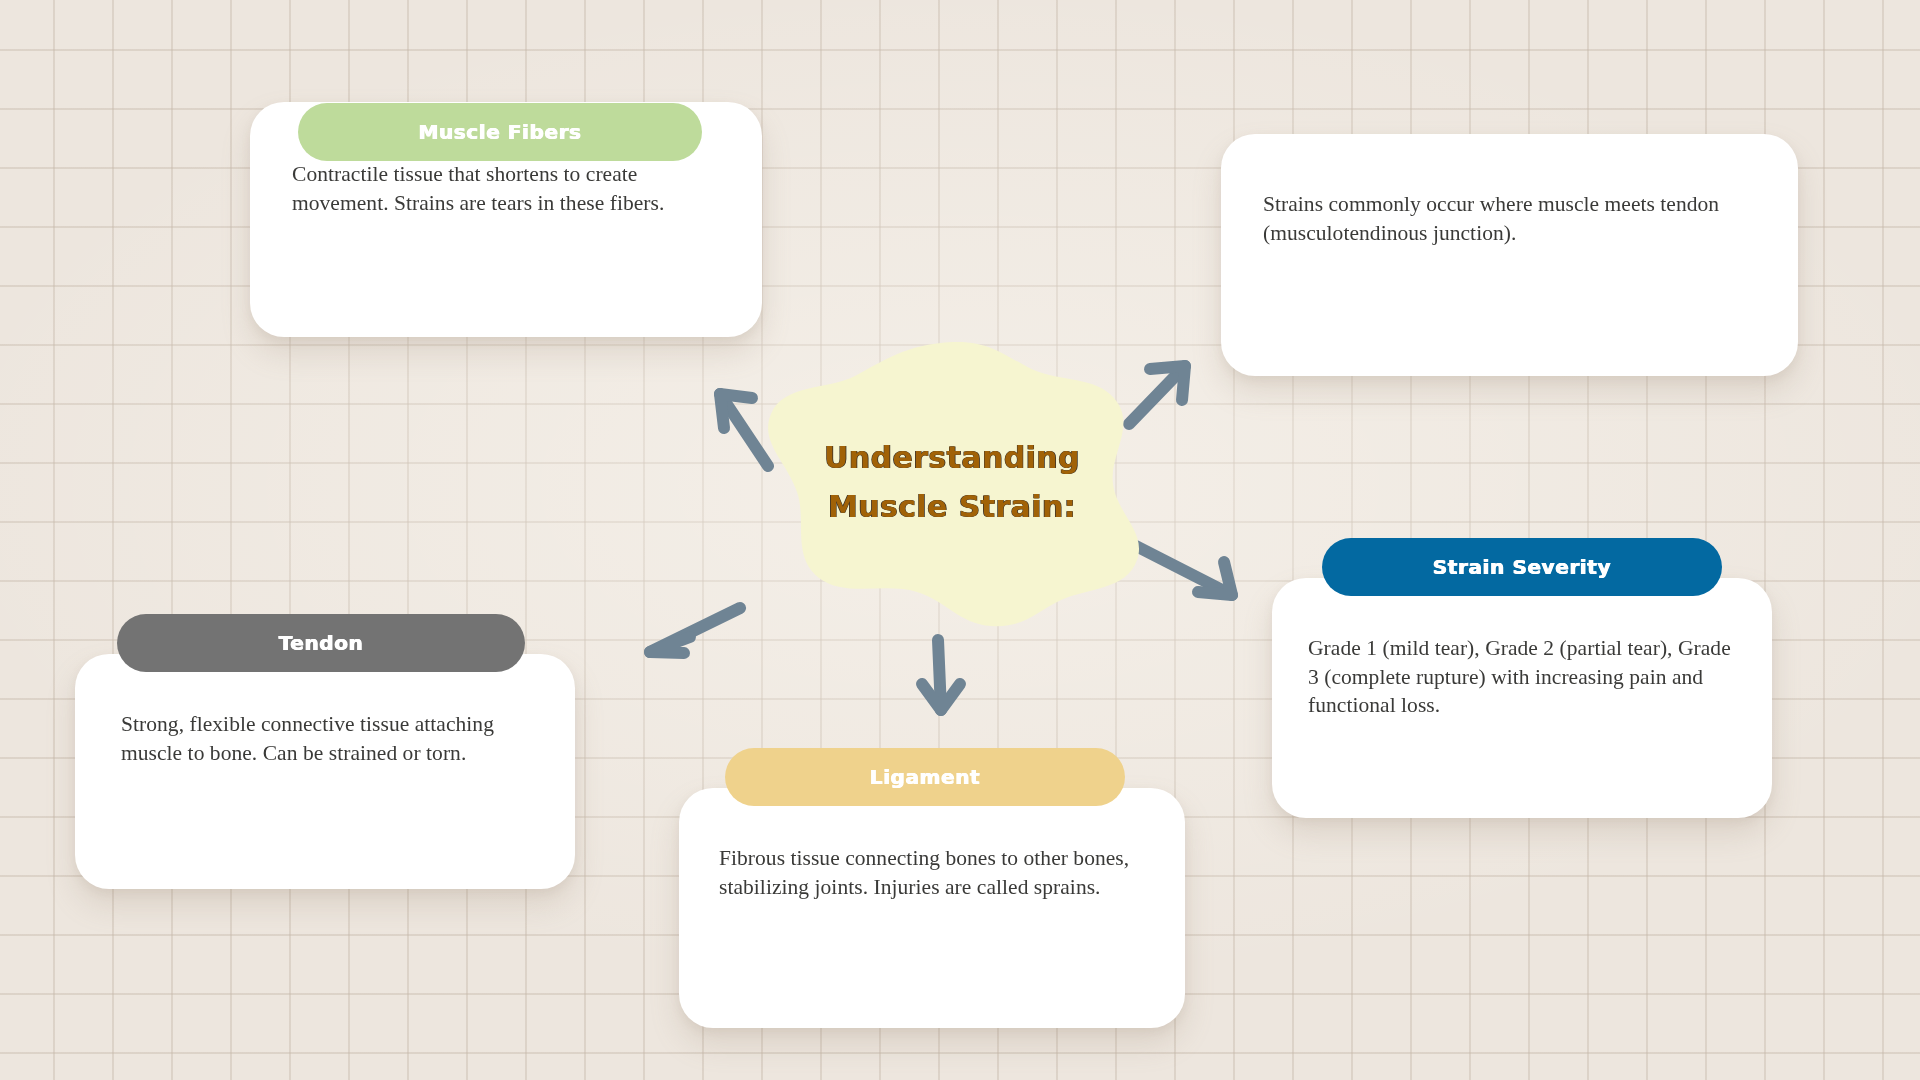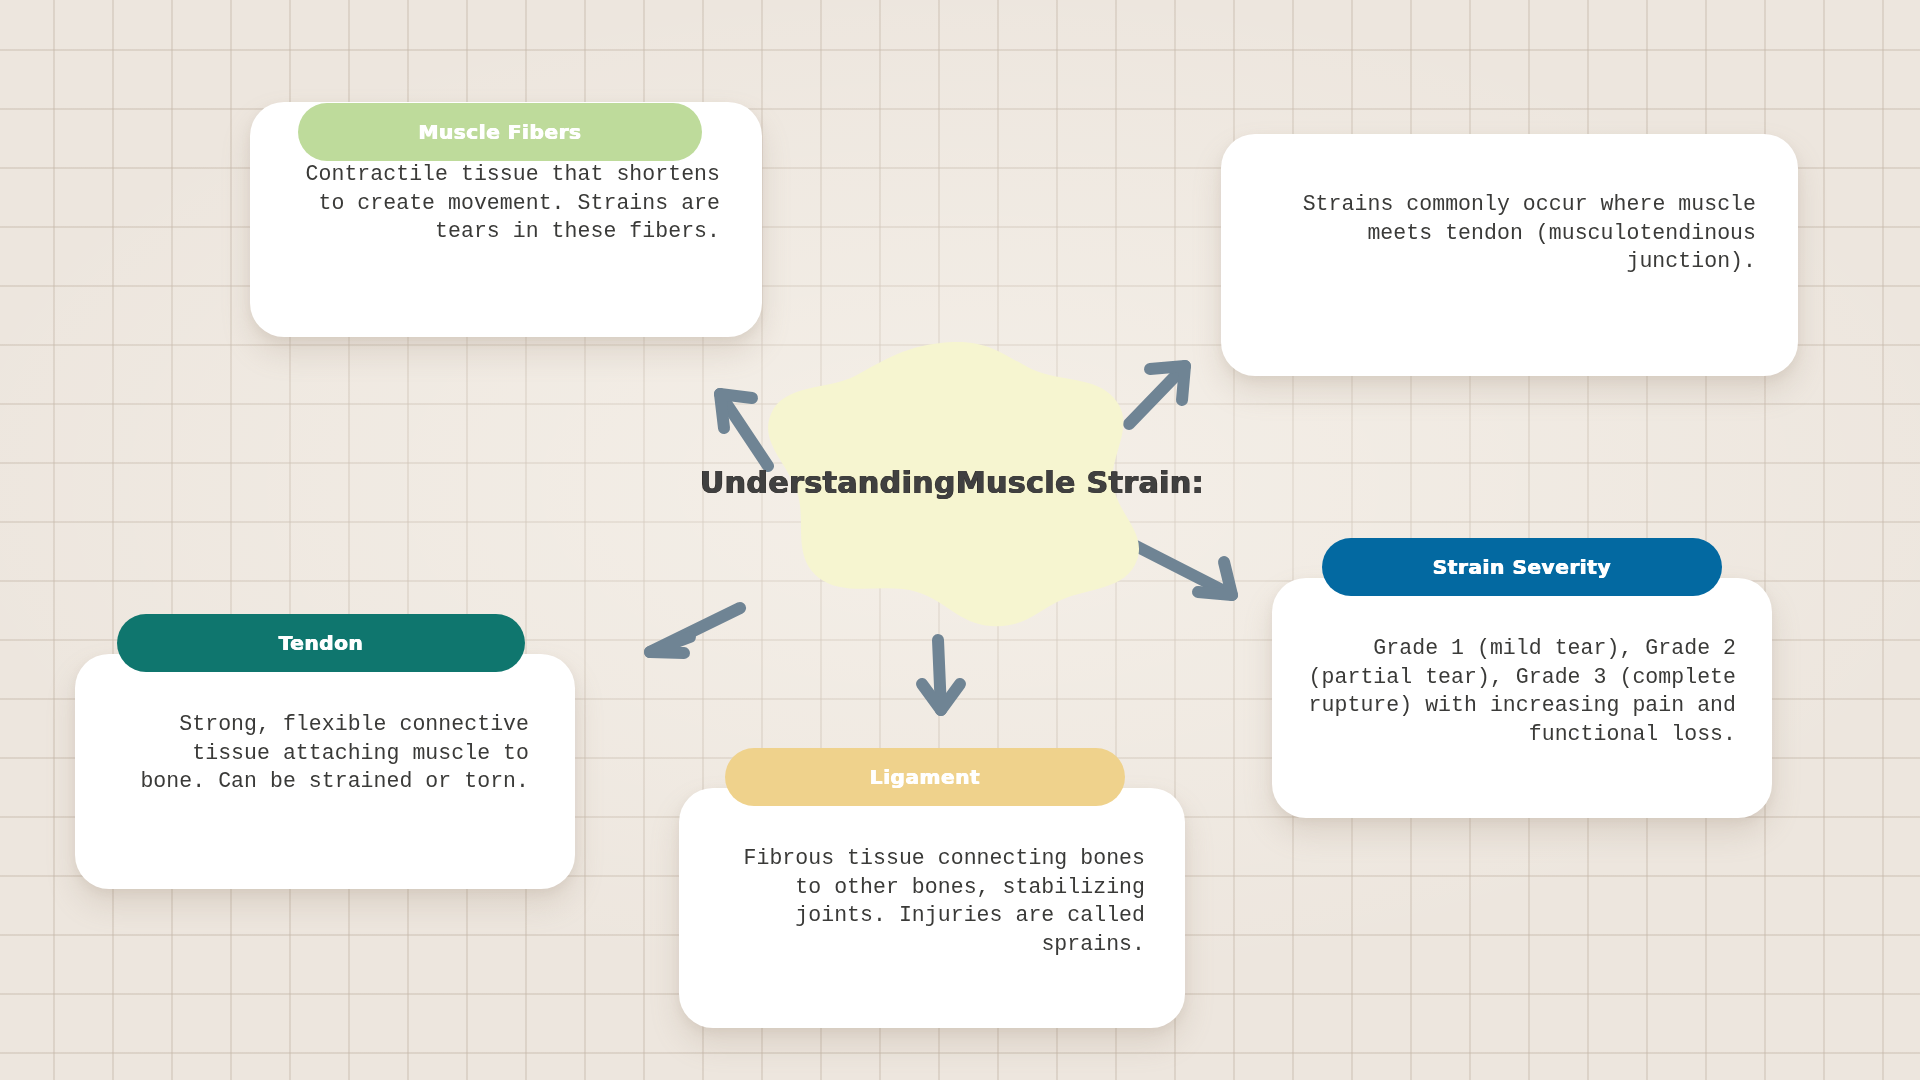--- a/index.html
+++ b/index.html
@@ -60,24 +60,24 @@
     inset: 0;
     width: 390px;
     height: 290px;
   }
   #center-title {
     position: absolute;
     left: 0; top: 0;
     width: 390px;
     height: 290px;
     display: flex;
-    flex-direction: row;
+    flex-direction: column;
     align-items: center;
     justify-content: center;
-    color: #404040;
+    color: #a16207;
     font-family: "DejaVu Sans", sans-serif;
     font-weight: bold;
     font-size: 30px;
     line-height: 1.62;
     letter-spacing: 0.4px;
     padding: 0 18px;
     box-sizing: border-box;
     text-shadow: 0.6px 0 0 #332F2C, -0.6px 0 0 #332F2C;
   }
   #center-title .tline { display: block; white-space: nowrap; }
@@ -109,24 +109,24 @@
     border-radius: 34px;
     z-index: 2;
     box-shadow: 0 16px 30px rgba(150,130,112,0.20),
                 0 4px 10px rgba(150,130,112,0.10);
     box-sizing: border-box;
     display: flex;
     justify-content: center;
   }
   .card-text {
     color: #3A3A38;
-    font-family: Liberation Mono, monospace;
+    font-family: Liberation Serif, serif;
     font-size: 21.5px;
     line-height: 1.33;
-    text-align: right;
+    text-align: left;
     letter-spacing: 0.05px;
   }
 </style>
 </head>
 <body>
 
 <div id="canvas"></div>
 <div id="paper-tint"></div>
 
 <svg id="arrow-layer" viewBox="0 0 1920 1080" xmlns="http://www.w3.org/2000/svg">
@@ -202,25 +202,25 @@
   </div>
   <div class="card-pill" style="left:50px; top:0px; width:400px; background:#0369a1;">
     <span>Strain Severity</span>
   </div>
 </div>
 
 <div class="card" style="left:75px; top:614px; width:505px; height:275px;">
   <div class="card-body" style="left:0px; top:40px; width:500px; height:235px; padding:56px 46px 8px 46px;">
     <div class="card-text">Strong, flexible connective tissue attaching muscle to bone. Can be strained or torn.</div>
   </div>
-  <div class="card-pill" style="left:42px; top:0px; width:408px; background:#0f766e;">
+  <div class="card-pill" style="left:42px; top:0px; width:408px; background:#737373;">
     <span>Tendon</span>
   </div>
 </div>
 
 <div class="card" style="left:675px; top:748px; width:510px; height:280px;">
-  <div class="card-body" style="left:4px; top:40px; width:506px; height:240px; padding:56px 40px 0 56px;">
+  <div class="card-body" style="left:4px; top:40px; width:506px; height:240px; padding:56px 40px 0 40px;">
     <div class="card-text">Fibrous tissue connecting bones to other bones, stabilizing joints. Injuries are called sprains.</div>
   </div>
   <div class="card-pill" style="left:50px; top:0px; width:400px; background:#EFD28C;">
     <span>Ligament</span>
   </div>
 </div>
 
 </body></html>

